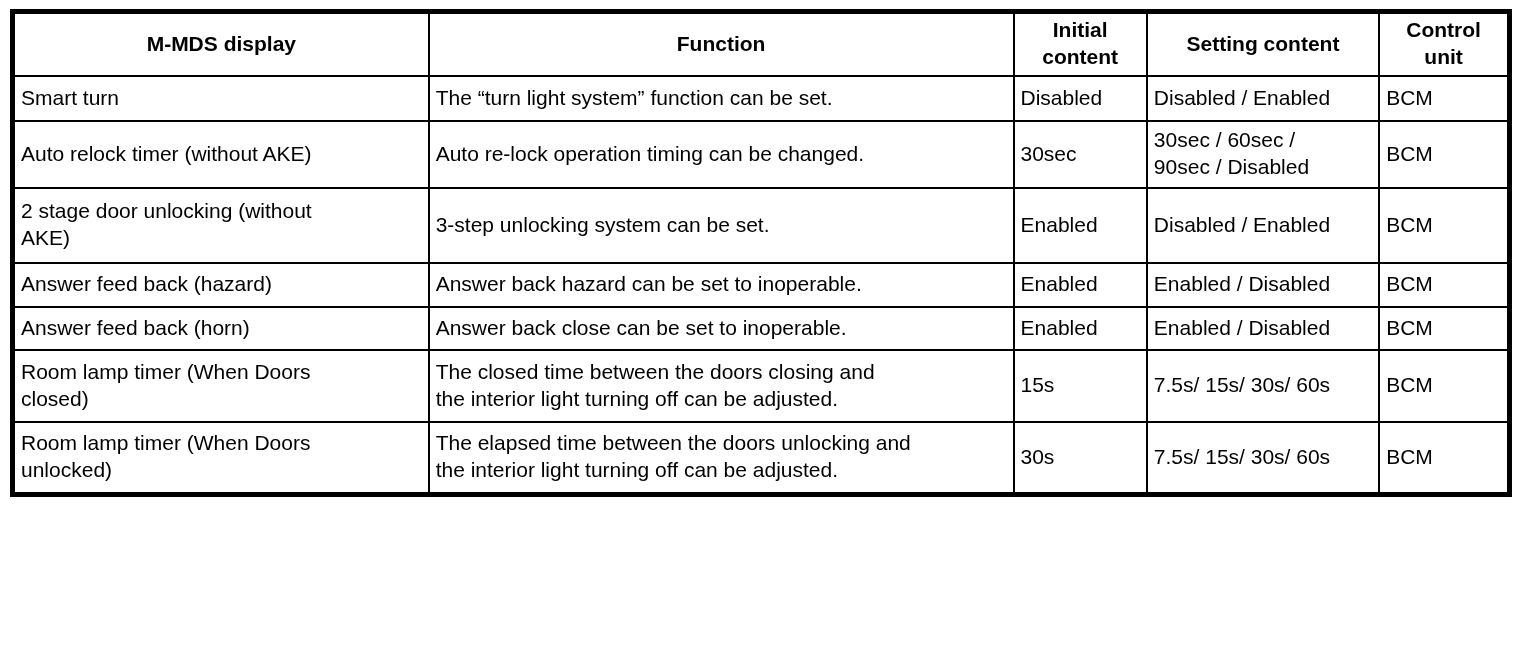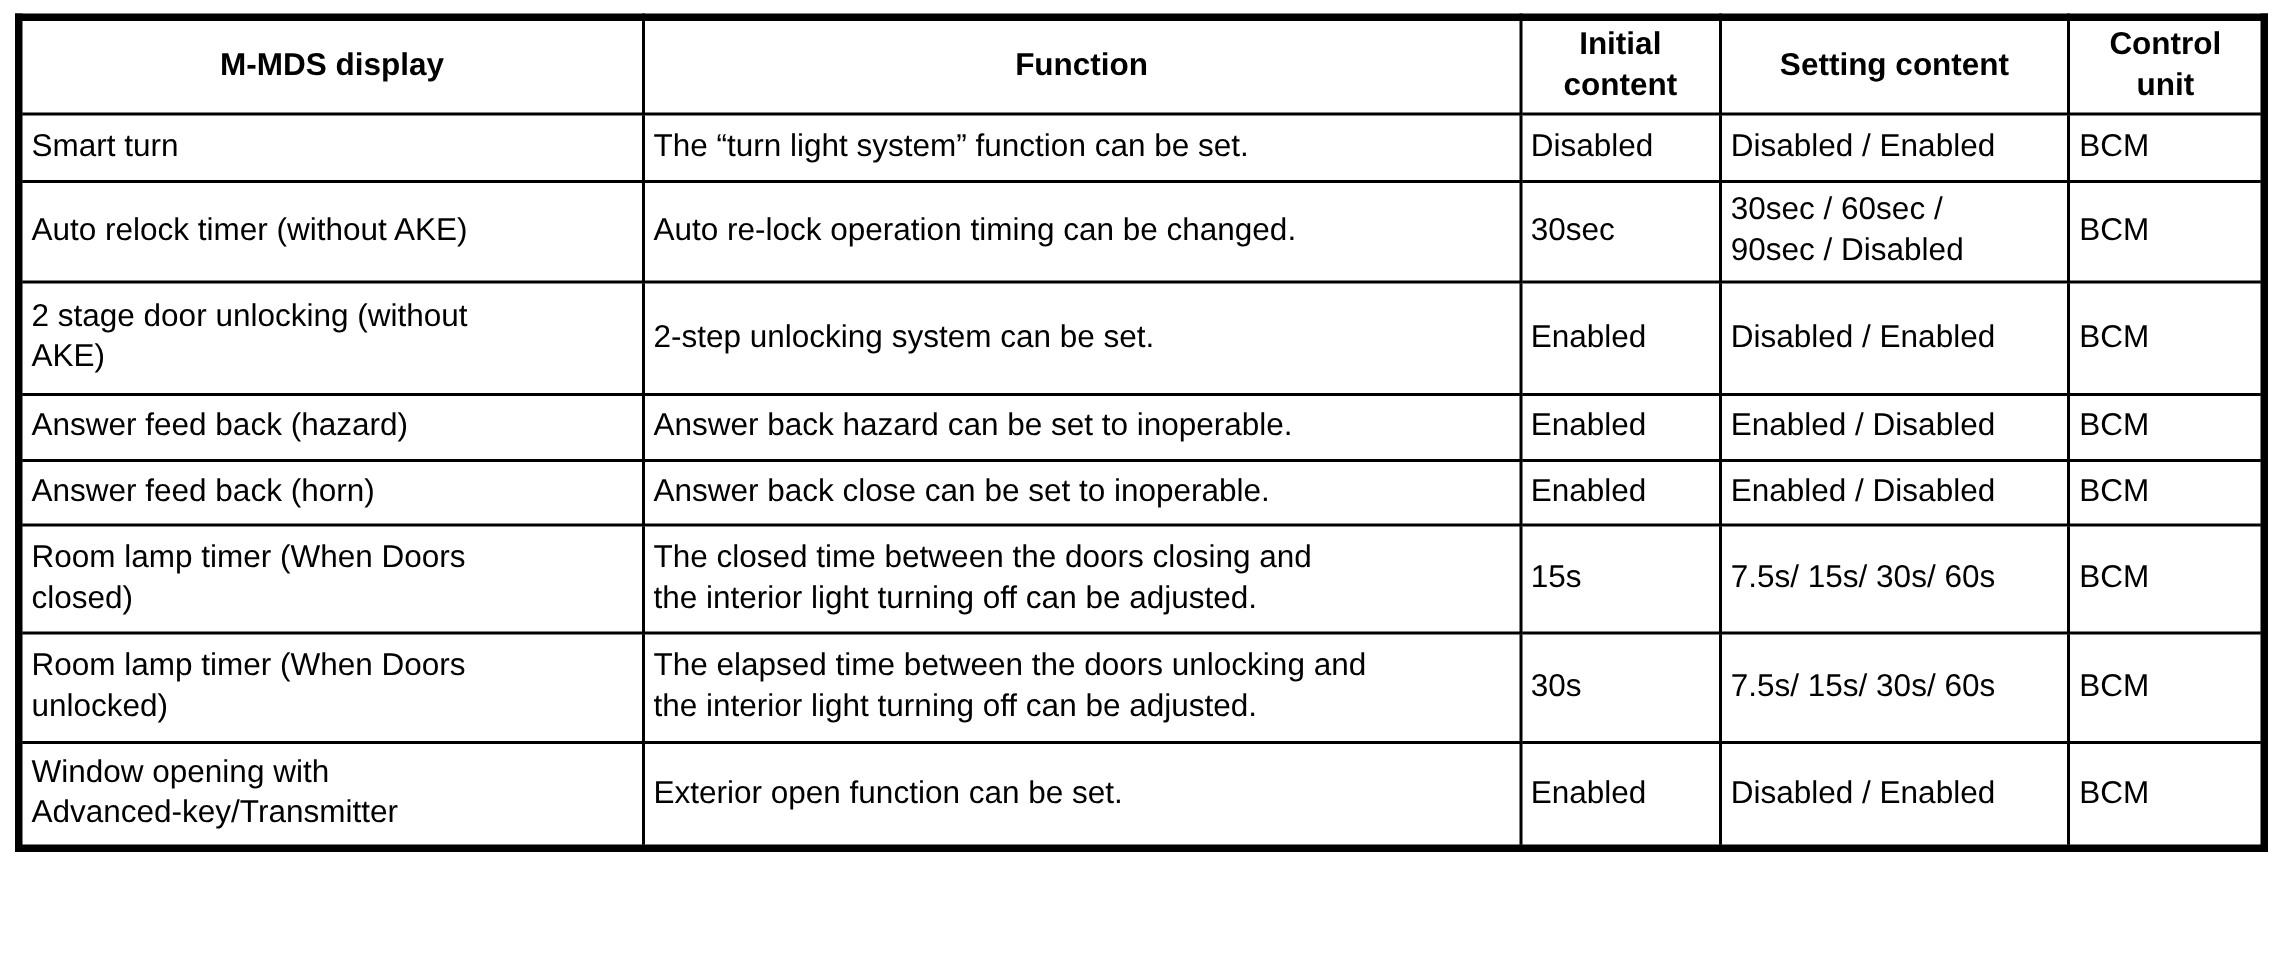--- a/index.html
+++ b/index.html
@@ -100,21 +100,21 @@
         <td>Auto relock timer (without AKE)</td>
         <td>Auto re-lock operation timing can be changed.</td>
         <td>30sec</td>
         <td>30sec / 60sec /
 90sec / Disabled</td>
         <td>BCM</td>
       </tr>
       <tr>
         <td>2 stage door unlocking (without
 AKE)</td>
-        <td>2-step unlocking system can be set.</td>
+        <td>3-step unlocking system can be set.</td>
         <td>Enabled</td>
         <td>Disabled / Enabled</td>
         <td>BCM</td>
       </tr>
       <tr>
         <td>Answer feed back (hazard)</td>
         <td>Answer back hazard can be set to inoperable.</td>
         <td>Enabled</td>
         <td>Enabled / Disabled</td>
         <td>BCM</td>
@@ -137,23 +137,15 @@
       </tr>
       <tr>
         <td>Room lamp timer (When Doors
 unlocked)</td>
         <td>The elapsed time between the doors unlocking and
 the interior light turning off can be adjusted.</td>
         <td>30s</td>
         <td>7.5s/ 15s/ 30s/ 60s</td>
         <td>BCM</td>
       </tr>
-      <tr>
-        <td>Window opening with
-Advanced-key/Transmitter</td>
-        <td>Exterior open function can be set.</td>
-        <td>Enabled</td>
-        <td>Disabled / Enabled</td>
-        <td>BCM</td>
-      </tr>
     </tbody>
   </table>
 </div>
 
 </body></html>

